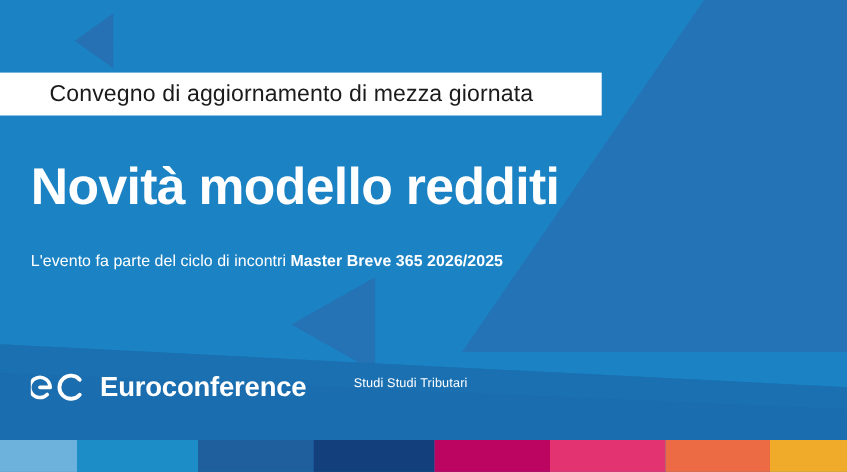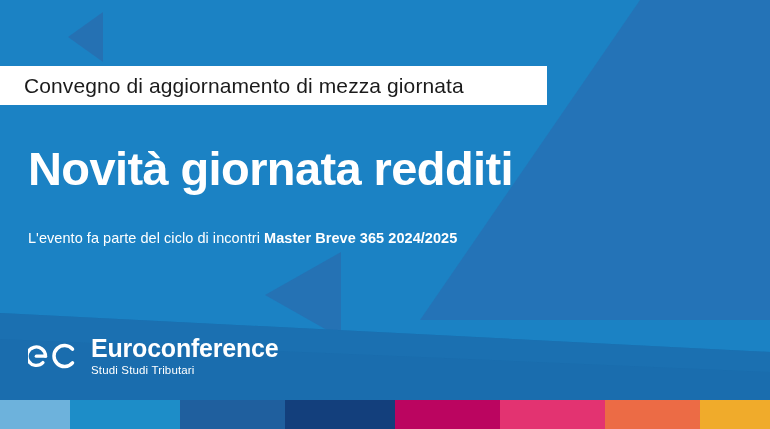--- a/index.html
+++ b/index.html
@@ -32,21 +32,21 @@
     position: absolute;
     left: 0;
     top: 66px;
     width: 547px;
     height: 39px;
     background: #ffffff;
     display: flex;
     align-items: center;
   }
   #eyebrow-text {
-    padding-left: 24px;
+    padding-left: 45px;
     font-size: 21px;
     line-height: 1;
     color: #1b1b1b;
     letter-spacing: 0.1px;
     white-space: nowrap;
   }
 
   
   #headline {
     position: absolute;
@@ -86,22 +86,23 @@
     align-items: center;
     gap: 9px;
   }
   #logo-mark {
     width: 54px;
     height: 32px;
     flex: none;
   }
   #logo-words {
     display: flex;
-    flex-direction: column;
+    flex-direction: row;
     justify-content: center;
+    gap: 43px;
   }
   #logo-name {
     font-size: 25px;
     font-weight: bold;
     color: #ffffff;
     line-height: 1;
     letter-spacing: -0.2px;
   }
   #logo-tagline {
     font-size: 11.5px;
@@ -140,25 +141,25 @@
 
     <polygon points="0,313 770,352 770,400 0,400" fill="#1a6dae"></polygon>
     <polygon points="0,313 770,352 770,372 0,339" fill="#1b73b4" opacity="0.5"></polygon>
   </svg>
 
   <div id="eyebrow-band">
     <span id="eyebrow-text">Convegno di aggiornamento di mezza giornata</span>
   </div>
 
   <h1 id="headline">
-    <span class="hl-line">Novità giornata redditi</span>
+    <span class="hl-line">Novità modello redditi</span>
   </h1>
 
   <div id="subtitle">
-    <span>L'evento fa parte del ciclo di incontri </span><span class="strong">Master Breve 365 2024/2025</span>
+    <span>L'evento fa parte del ciclo di incontri </span><span class="strong">Master Breve 365 2026/2025</span>
   </div>
 
   <div id="logo-block">
     <svg id="logo-mark" viewBox="0 0 54 32" aria-hidden="true">
 
       <path d="M17.5 16.2 a9.2 9.2 0 1 0 -2.6 6.4" fill="none" stroke="#ffffff" stroke-width="3.3" stroke-linecap="round"></path>
       <path d="M8.3 16.2 L17.5 16.2" fill="none" stroke="#ffffff" stroke-width="3.3" stroke-linecap="round"></path>
 
       <path d="M44.5 9.2 a10.5 10.5 0 1 0 0 13.6" fill="none" stroke="#ffffff" stroke-width="3.5" stroke-linecap="round"></path>
     </svg>

